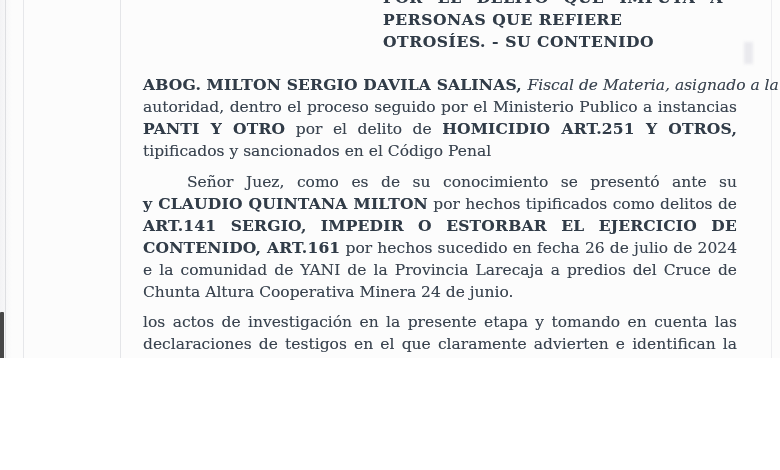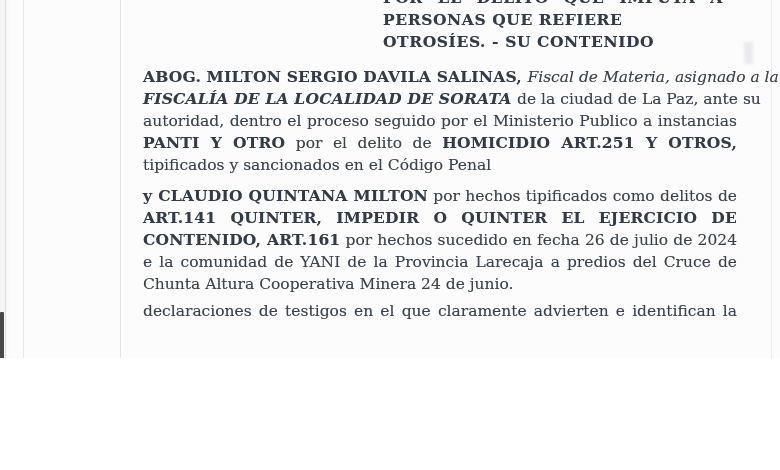--- a/index.html
+++ b/index.html
@@ -34,21 +34,21 @@
     margin-top:-13px;
     text-align:justify;text-align-last:justify;
     white-space:nowrap;
   }
   
   .body-text{
     position:absolute;left:143px;top:66px;width:594px;
     font-size:15.5px;line-height:22px;
     text-shadow:0 0 0.5px rgba(57,67,79,.4);
   }
-  .para{margin:0 0 9px 0;}
+  .para{margin:8px 0 9px 0;}
   .para.p2{margin-bottom:5px;}
   .para.p3{margin-bottom:0;}
   .line{
     height:22px;
     text-align:justify;text-align-last:justify;
     white-space:nowrap;
   }
   .line.lastline{text-align-last:left;}
   .line.indent{padding-left:44px;}
   .s-r{font-weight:normal;font-style:normal;}
@@ -70,29 +70,30 @@
 
   <div class="header">
     <div class="clip">POR EL DELITO QUE IMPUTA A</div>
     <div>PERSONAS QUE REFIERE</div>
     <div>OTROSÍES. - SU CONTENIDO</div>
   </div>
 
   <div class="body-text">
       <div class="para p1">
         <div class="line"><span class="s-b">ABOG. MILTON SERGIO DAVILA SALINAS, </span><span class="s-i">Fiscal de Materia, asignado a la</span></div>
-        <div class="line"><span class="s-bi">FISCALÍA DE LA LOCALIDAD DE SORATA </span><span class="s-r">de la ciudad de La Paz, ante su</span></div>
         <div class="line"><span class="s-r">autoridad, dentro el proceso seguido por el Ministerio Publico a instancias</span></div>
         <div class="line"><span class="s-b">PANTI Y OTRO</span><span class="s-r"> por el delito de </span><span class="s-b">HOMICIDIO ART.251 Y OTROS,</span></div>
         <div class="line lastline"><span class="s-r">tipificados y sancionados en el Código Penal</span></div>
       </div>
       <div class="para p2">
+        <div class="line indent"><span class="s-r">Señor Juez, como es de su conocimiento se presentó ante su</span></div>
         <div class="line"><span class="s-b">y CLAUDIO QUINTANA MILTON</span><span class="s-r"> por hechos tipificados como delitos de</span></div>
-        <div class="line"><span class="s-b">ART.141 QUINTER, IMPEDIR O QUINTER EL EJERCICIO DE</span></div>
+        <div class="line"><span class="s-b">ART.141 SERGIO, IMPEDIR O ESTORBAR EL EJERCICIO DE</span></div>
         <div class="line"><span class="s-b">CONTENIDO, ART.161</span><span class="s-r"> por hechos sucedido en fecha 26 de julio de 2024</span></div>
         <div class="line"><span class="s-r">e la comunidad de YANI de la Provincia Larecaja a predios del Cruce de</span></div>
         <div class="line lastline"><span class="s-r">Chunta Altura Cooperativa Minera 24 de junio.</span></div>
       </div>
       <div class="para p3">
+        <div class="line"><span class="s-r">los actos de investigación en la presente etapa y tomando en cuenta las</span></div>
         <div class="line"><span class="s-r">declaraciones de testigos en el que claramente advierten e identifican la</span></div>
       </div>
     </div>
 </div>
 
 </body></html>

